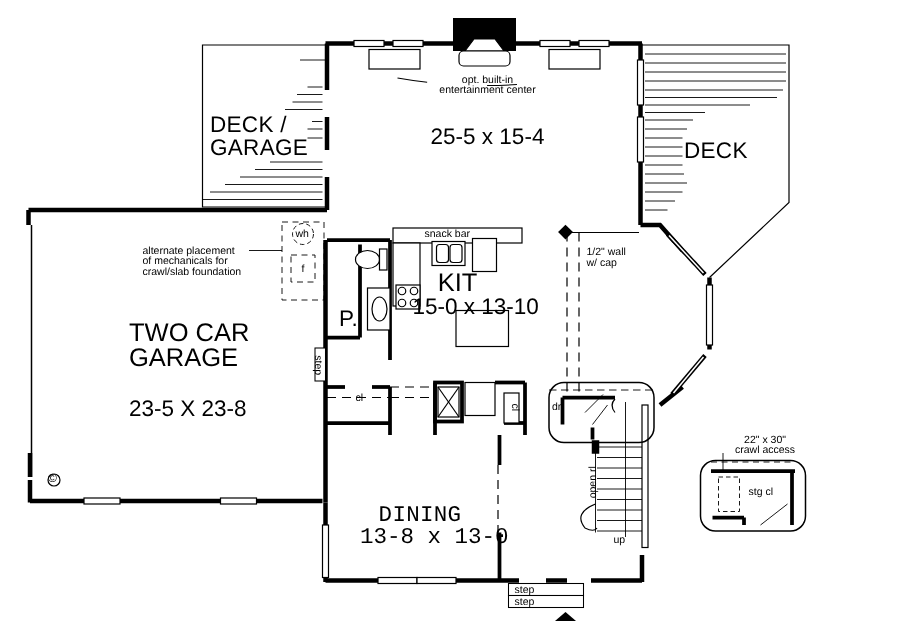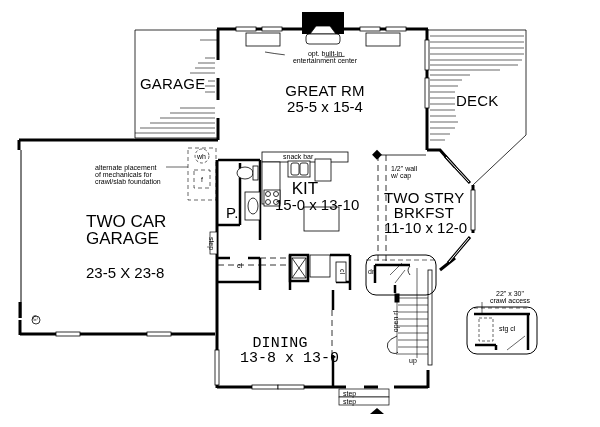--- a/index.html
+++ b/index.html
@@ -236,25 +236,25 @@
     <line x1="482" y1="302" x2="482" y2="314" stroke-width="0.6"></line>
   </g>
 </svg>
 
 <div class="lbl tiny" style="left:280px;top:50px;width:90px;">
   <div>opt. built-in</div>
   <div>entertainment center</div>
 </div>
 
 <div class="lbl" style="left:270px;top:83px;width:110px;">
-  <div class="big">GREAT RM</div>
   <div class="dim" style="margin-top:1px">25-5 x 15-4</div>
 </div>
 
 <div class="lbl" style="left:140px;top:76px;text-align:left;">
+  <div class="big">DECK /</div>
   <div class="big">GARAGE</div>
 </div>
 
 <div class="lbl big" style="left:456px;top:93px;">DECK</div>
 
 <div class="lbl tiny" style="left:95px;top:164px;text-align:left;">
   <div>alternate placement</div>
   <div>of mechanicals for</div>
   <div>crawl/slab foundation</div>
 </div>
@@ -275,25 +275,20 @@
   <div class="dim">15-0 x 13-10</div>
 </div>
 <div class="lbl big" style="left:226px;top:205px;">P.</div>
 <div class="lbl tiny" style="left:237px;top:262px;">cl</div>
 <div class="lbl tiny" style="left:340px;top:268px;transform:rotate(90deg);">cl</div>
 
 <div class="lbl tiny" style="left:391px;top:165px;text-align:left;">
   <div>1/2" wall</div>
   <div>w/ cap</div>
 </div>
-<div class="lbl" style="left:384px;top:190px;width:80px;">
-  <div class="big">TWO STRY</div>
-  <div class="big">BRKFST</div>
-  <div class="dim">11-10 x 12-0</div>
-</div>
 
 <div class="lbl tiny" style="left:368px;top:268px;">dn</div>
 <div class="lbl tiny" style="left:385px;top:318px;transform:rotate(-90deg);">open rl</div>
 <div class="lbl tiny" style="left:409px;top:357px;">up</div>
 
 <div class="lbl" style="left:240px;top:336px;width:80px;font-family:Liberation Mono, monospace;">
   <div class="big">DINING</div>
   <div class="dim">13-8 x 13-0</div>
 </div>
 <div class="lbl tiny" style="left:343px;top:390px;">step</div>

